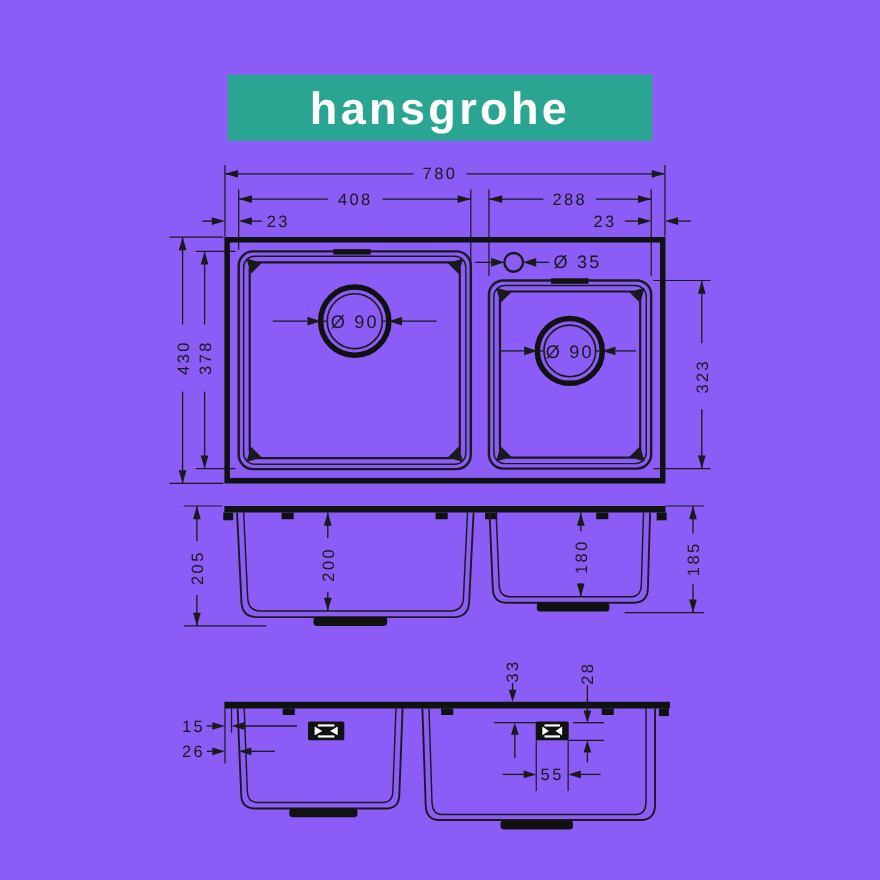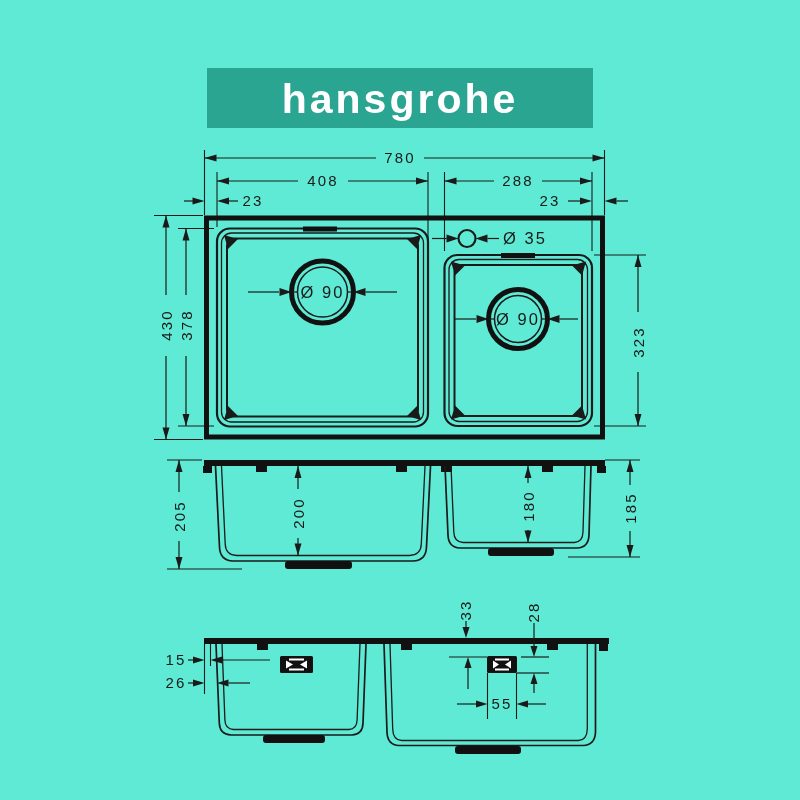--- a/index.html
+++ b/index.html
@@ -1,16 +1,16 @@
 <!DOCTYPE html>
 <html><head>
 <meta charset="utf-8">
 <style>
   html,body { margin:0; padding:0; background:#ffffff; }
-  #canvas { position:relative; width:800px; height:800px; background:#5eead4;
+  #canvas { position:relative; width:800px; height:800px; background:#8b5cf6;
             font-family:"Liberation Sans", sans-serif; }
   svg { display:block; }
   .ln    { stroke:#1a1a1a; stroke-width:1.2; fill:none; }
   .lnt   { stroke:#1a1a1a; stroke-width:1.1; fill:none; }
   .wall  { stroke:#1a1a1a; stroke-width:1.7; fill:none; }
   .walli { stroke:#1a1a1a; stroke-width:1.3; fill:none; }
   .thk5  { stroke:#111111; stroke-width:5;  fill:none; }
   .thk6  { stroke:#111111; stroke-width:6;  fill:none; }
   .rim1  { stroke:#1a1a1a; stroke-width:2.2; fill:none; }
   .rim2  { stroke:#1a1a1a; stroke-width:1.3; fill:none; }

